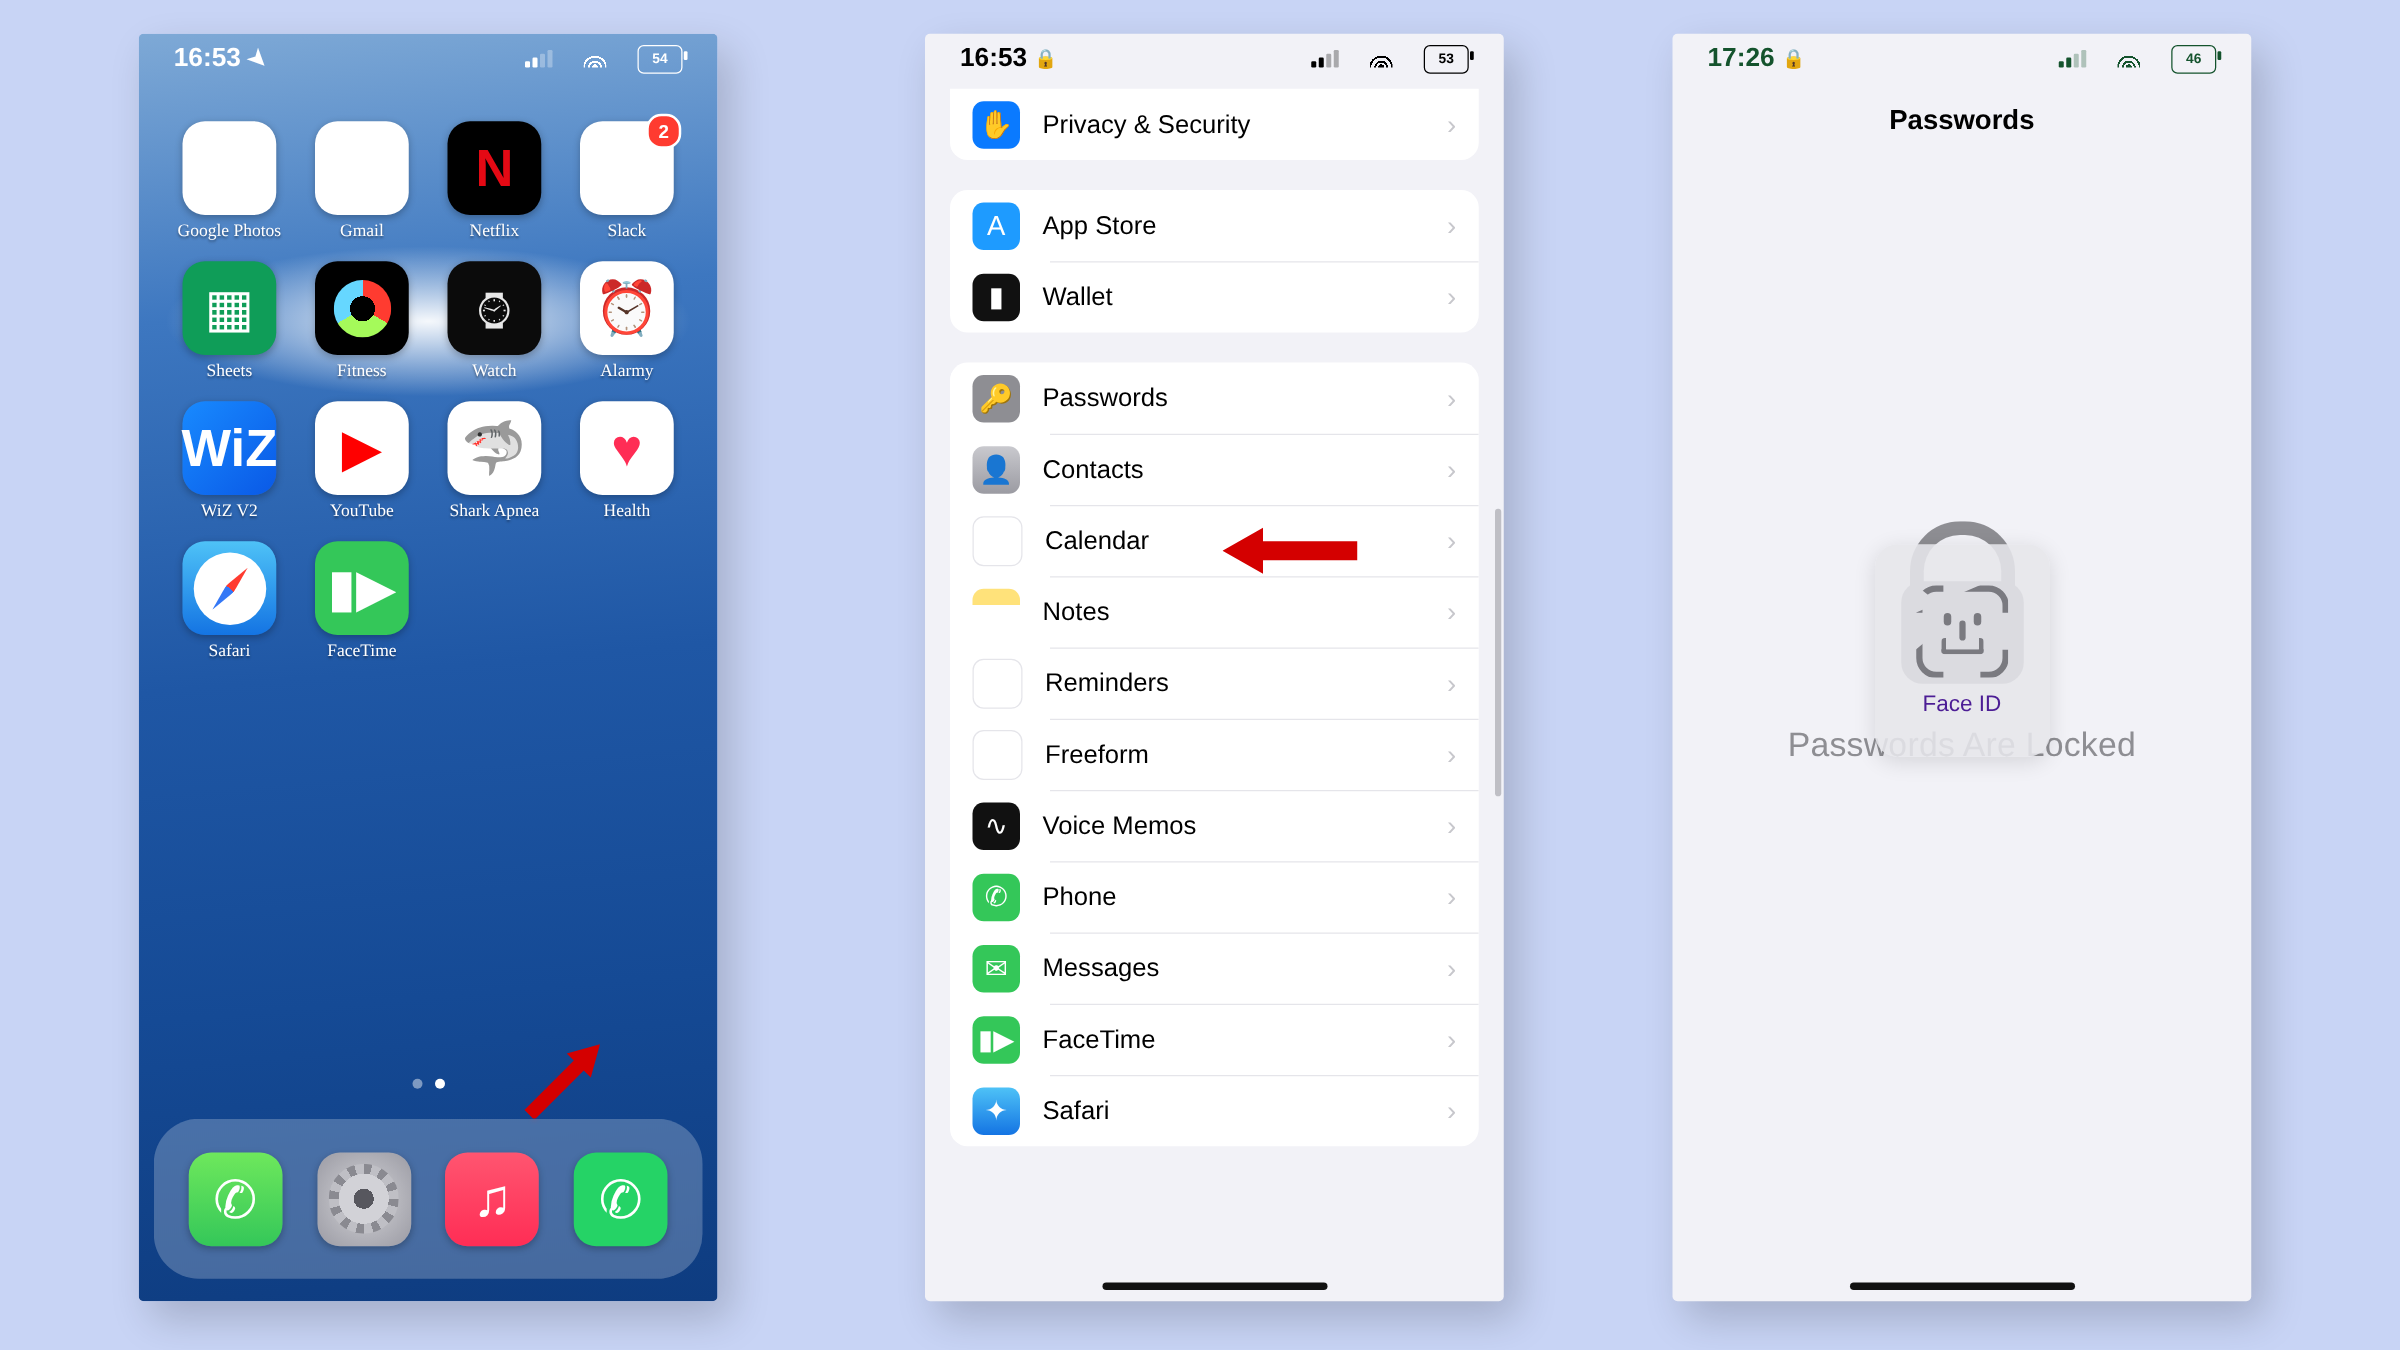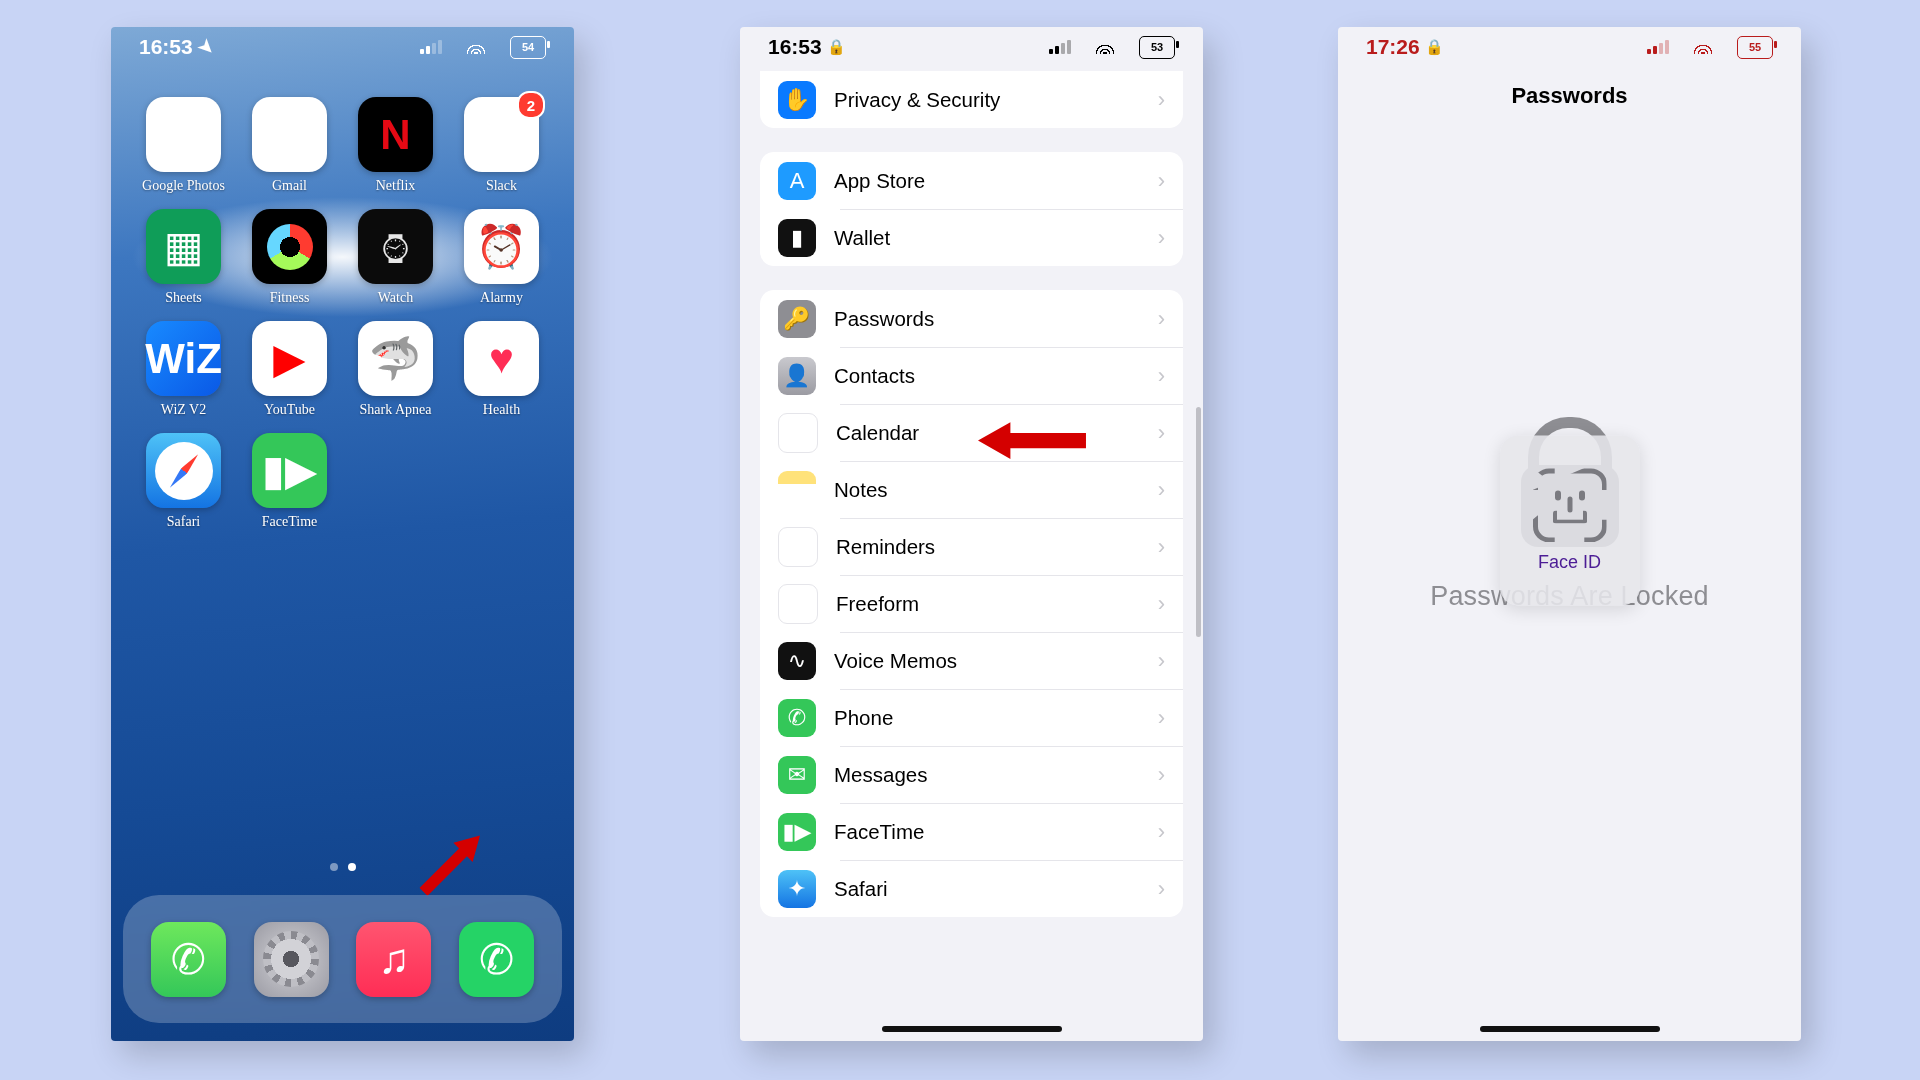--- a/index.html
+++ b/index.html
@@ -195,21 +195,21 @@
   .si-freeform{background:#fff;border:1px solid #e5e5ea;color:#4aa3ff;}
   .si-voicememos{background:#111;color:#ff453a;}
   .si-phone{background:#34c759;}
   .si-messages{background:#34c759;}
   .si-facetime{background:#34c759;}
   .si-safari{background:linear-gradient(#4ec2f7,#1474e3);}
   #phone2 .arrow-red{ top:392px; left:238px; width:108px; height:38px; }
 
   
   #phone3 { background:#f2f2f7; color:#000; }
-  #phone3 .statusbar{ color:#b91c1c; }
+  #phone3 .statusbar{ color:#14532d; }
   #phone3 .navhdr{ border-bottom: none; }
   .lockwrap{
     position:absolute; left:0; right:0; top:50%; transform:translateY(-60%);
     display:flex; flex-direction:column; align-items:center; gap:6px;
   }
   .biglock{
     position:relative; width:110px; height:130px; color:#8e8e93;
   }
   .biglock .shackle{
     position:absolute; left:50%; top:0; width:62px; height:60px;
@@ -477,21 +477,21 @@
         <span class="lock-small">🔒</span>
       </span>
       <span class="right">
         <span class="status-signal">
             <i></i>
             <i></i>
             <i></i>
             <i></i>
           </span>
         <span class="status-wifi"></span>
-        <span class="status-batt">55</span>
+        <span class="status-batt">46</span>
       </span>
     </div>
     <div class="navhdr">Passwords</div>
 
     <div class="lockwrap">
       <div class="biglock">
         <div class="shackle"></div>
           <div class="body"></div>
       </div>
       <div class="lockedtext">Passwords Are Locked</div>

